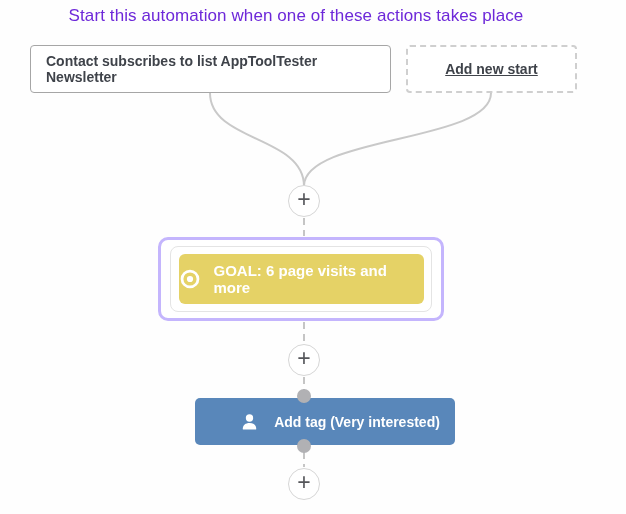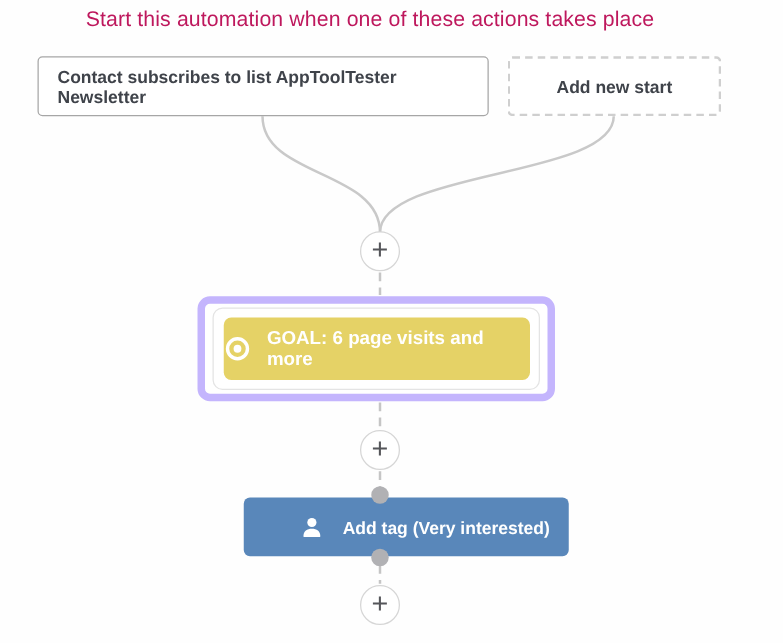--- a/index.html
+++ b/index.html
@@ -16,21 +16,21 @@
   }
   .heading {
     position: absolute;
     top: 6px;
     left: 0;
     width: 592px;
     margin: 0;
     text-align: center;
     font-size: 17px;
     font-weight: 400;
-    color: #be185d;
+    color: #6d28d9;
     letter-spacing: 0.1px;
   }
   svg.connectors {
     position: absolute;
     left: 0;
     top: 0;
     z-index: 1;
   }
   .start-node {
     position: absolute;
@@ -42,21 +42,21 @@
     display: flex;
     align-items: center;
     justify-content: center;
     font-size: 14px;
     font-weight: 700;
     color: #3f434a;
     cursor: pointer;
     z-index: 2;
   }
   .start-node.solid { left: 30px;  width: 361px; border: 1px solid #a6a6a6; padding-left: 15px; }
-  .start-node.dashed { left: 406px; width: 171px; border: 2px dashed #cfcfcf; }
+  .start-node.dashed { left: 406px; width: 171px; border: 2px dashed #cfcfcf; text-decoration: underline; }
   .plus-btn {
     position: absolute;
     width: 32px;
     height: 32px;
     box-sizing: border-box;
     border-radius: 50%;
     background: #ffffff;
     border: 1px solid #d6d6d6;
     display: flex;
     align-items: center;
@@ -75,21 +75,21 @@
   #plus-top    { left: 288px; top: 185px; }
   #plus-middle { left: 288px; top: 344px; }
   #plus-bottom { left: 288px; top: 468px; }
   .goal-outer {
     position: absolute;
     left: 158px;
     top: 237px;
     width: 286px;
     height: 84px;
     box-sizing: border-box;
-    border: 6px solid #c4b5fd;
+    border: 3px solid #c4b5fd;
     border-radius: 10px;
     background: #ffffff;
     display: flex;
     align-items: center;
     justify-content: center;
     z-index: 2;
   }
   .goal-inner {
     width: 262px;
     height: 66px;

